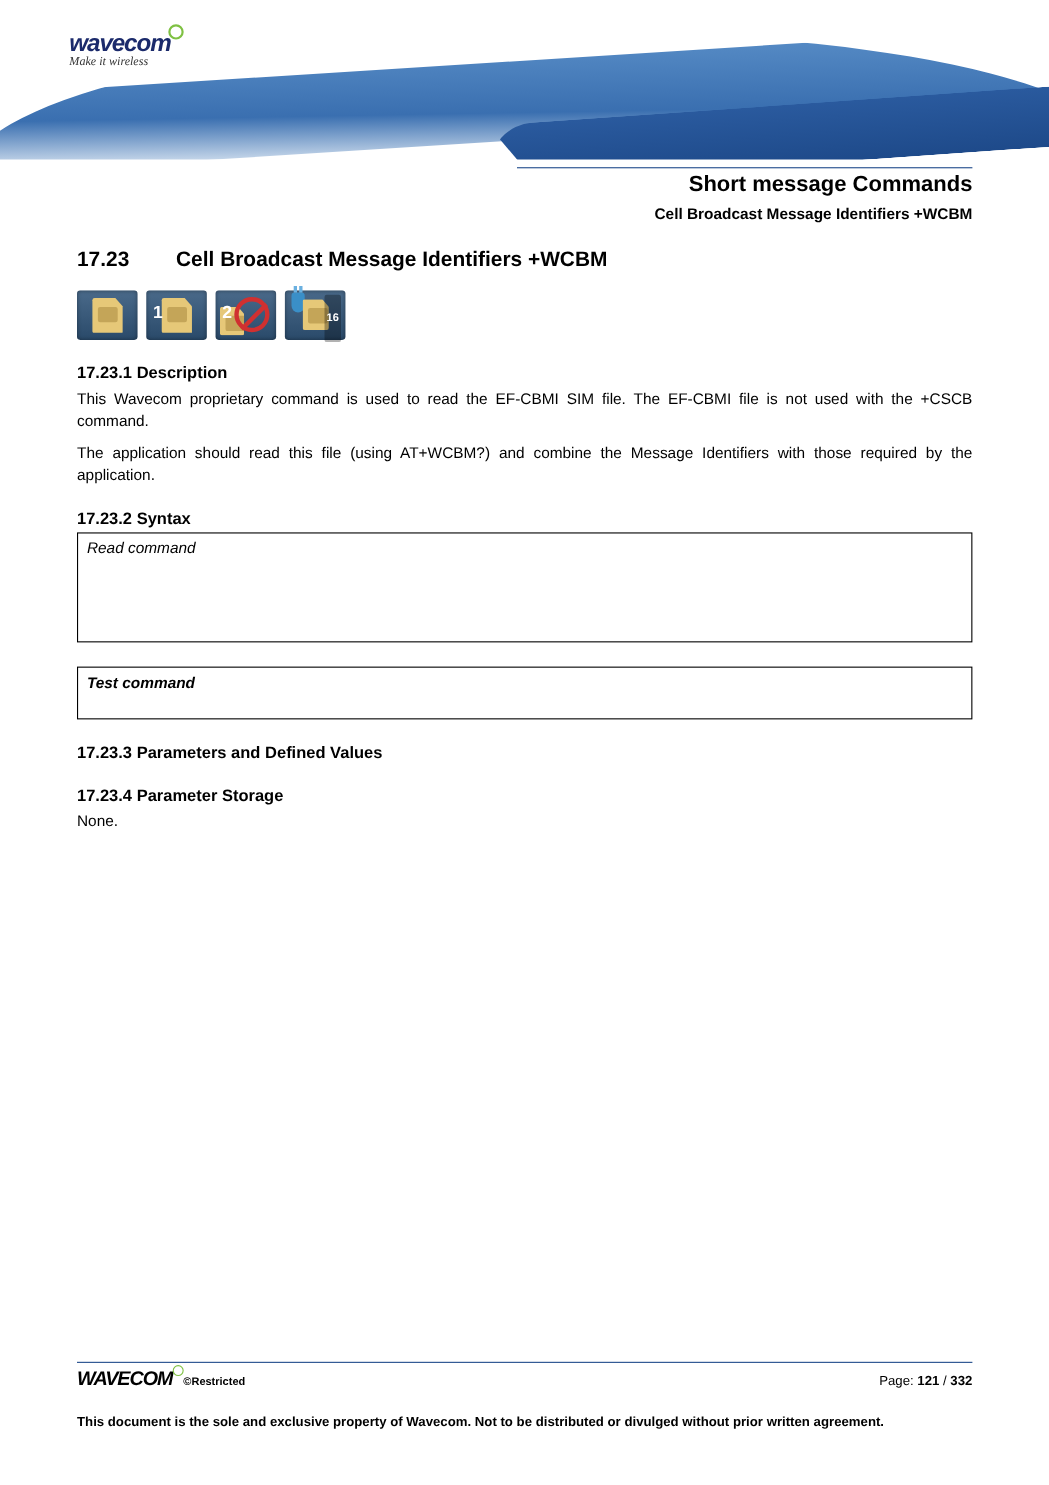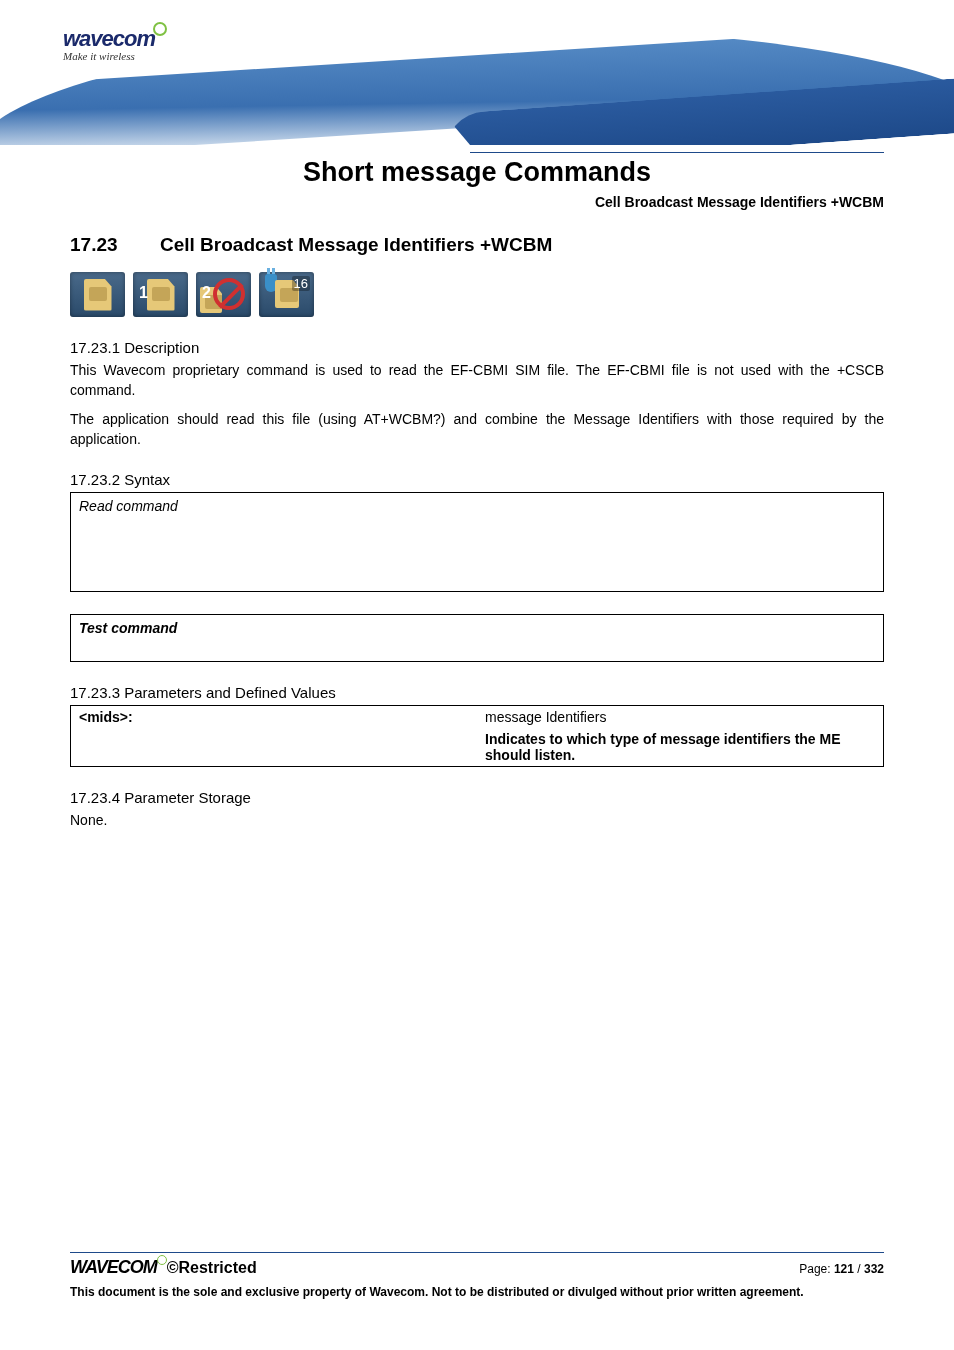--- a/index.html
+++ b/index.html
@@ -73,21 +73,21 @@
   .header-rule {
     position: absolute;
     top: 152px; left: 470px; right: 70px;
     border-top: 1.5px solid #1e4a8a;
   }
   .content {
     position: absolute;
     top: 155px;
     left: 70px; right: 70px;
   }
-  .chapter { text-align: center; font-weight: bold; font-size: 27px; margin-top: 2px; }
+  .chapter { text-align: right; font-weight: bold; font-size: 20px; margin-top: 2px; }
   .subtitle { text-align: right; font-size: 14px; font-weight: bold; margin-top: 6px; }
   .section-h { font-family: Arial, sans-serif; font-weight: 900; font-size: 19px; margin-top: 24px; display: flex; }
   .section-h .num { width: 90px; flex-shrink: 0; }
   .icons-row { display: flex; gap: 8px; margin: 16px 0 10px 0; }
   .icon-tile {
     width: 55px; height: 45px;
     background: linear-gradient(to bottom, #4a6a8a 0%, #2a4a6a 100%);
     border-radius: 3px;
     position: relative;
     box-shadow: inset 0 0 4px rgba(0,0,0,0.4);
@@ -126,42 +126,42 @@
     position: absolute;
     top: 12px; left: -2px;
     width: 32px; height: 4px;
     background: #d03030;
     transform: rotate(-45deg);
   }
   .icon-2 .sim-chip { position: absolute; left: 4px; bottom: 4px; width: 22px; height: 26px; }
   .icon-3 .sim-chip { position: absolute; left: 16px; top: 8px; width: 24px; height: 28px; }
   .icon-3 .num-badge {
     position: absolute; right: 4px; top: 4px;
-    color: #fff; font-weight: normal; font-size: 13px;
+    color: #fff; font-weight: bold; font-size: 10px;
     background: rgba(0,0,0,0.3);
     border-radius: 2px;
-    padding: 0 2px;
+    padding: 16px 2px;
   }
   .icon-3 .plug {
     position: absolute;
     left: 6px; top: 2px;
     width: 12px; height: 18px;
     background: #3a8fc8;
     border-radius: 3px 3px 6px 6px;
   }
   .icon-3 .plug::before, .icon-3 .plug::after {
     content: "";
     position: absolute;
     top: -6px;
     width: 3px; height: 6px;
     background: #6ab0e0;
   }
   .icon-3 .plug::before { left: 2px; }
   .icon-3 .plug::after { right: 2px; }
-  .sub-h { font-family: Arial, sans-serif; font-weight: 400; font-size: 15px; margin-top: 22px; margin-bottom: 4px; }
+  .sub-h { font-family: Arial, sans-serif; font-weight: 700; font-size: 15px; margin-top: 22px; margin-bottom: 4px; }
   .body-p { font-size: 14px; line-height: 1.45; text-align: justify; margin-bottom: 8px; }
   .syntax-box {
     border: 1px solid #000;
     padding: 5px 8px;
     min-height: 70px;
     margin-bottom: 22px;
     font-size: 14px;
   }
   .syntax-box.short { min-height: 48px; margin-bottom: 8px; font-weight: bold; }
   .syntax-label { font-style: italic; }
@@ -185,23 +185,23 @@
     color: #000;
   }
   .footer-logo .swirl {
     display: inline-block;
     width: 10px; height: 10px;
     border: 1.5px solid #7fc143;
     border-radius: 50%;
     position: relative;
     top: -8px;
   }
-  .footer-restricted { font-weight: bold; font-size: 16px; }
+  .footer-restricted { font-weight: bold; font-size: 10px; }
   .footer-page .b { font-weight: 900; }
-  .footer-disc { font-size: 12px; font-weight: bold; text-align: justify; margin-top: 6px; line-height: 1.35; }
+  .footer-disc { font-size: 12px; font-weight: bold; text-align: justify; margin-top: 20px; line-height: 1.35; }
   .footer-row2 { display: flex; justify-content: space-between; font-size: 12px; margin-top: 20px; }
 </style>
 </head>
 <body>
 <div class="page">
 
 <div class="header-band">
   <div class="swoosh-top"></div>
   <div class="swoosh-bottom"></div>
   <div class="logo-box">
@@ -246,31 +246,20 @@
 
   <div class="sub-h">17.23.2  Syntax</div>
   <div class="syntax-box read-box">
     <span class="syntax-label">Read command</span>
   </div>
   <div class="syntax-box short">
     <span class="syntax-label">Test command</span>
   </div>
 
   <div class="sub-h">17.23.3  Parameters and Defined Values</div>
-  <table class="param-table">
-    <tbody>
-          <tr>
-      <td rowspan="2">&lt;mids&gt;:</td>
-      <td>message Identifiers</td>
-    </tr>
-    <tr>
-      <td>Indicates to which type of message identifiers the ME should listen.</td>
-    </tr>
-  </tbody>
-      </table>
 
   <div class="sub-h">17.23.4  Parameter Storage</div>
   <p class="body-p">None.</p>
 </div>
 
 <div class="footer">
   <div class="footer-rule"></div>
   <div class="footer-row1">
     <span>
       <span class="footer-logo"><span>WAVECOM</span><span class="swirl"></span></span><span class="footer-restricted">©Restricted</span>

